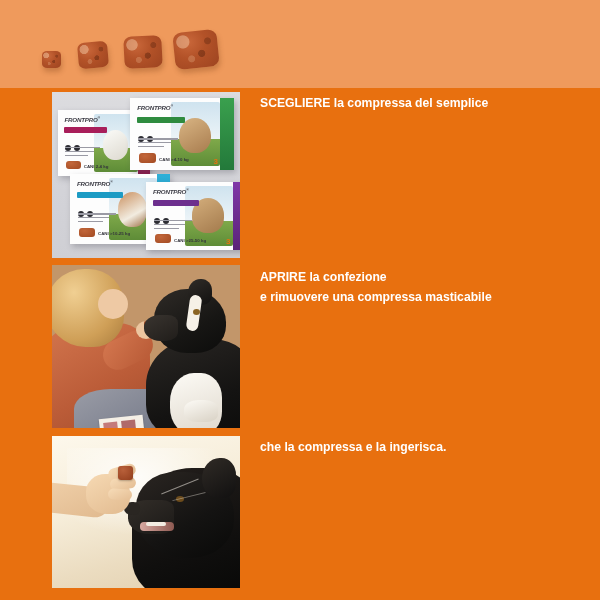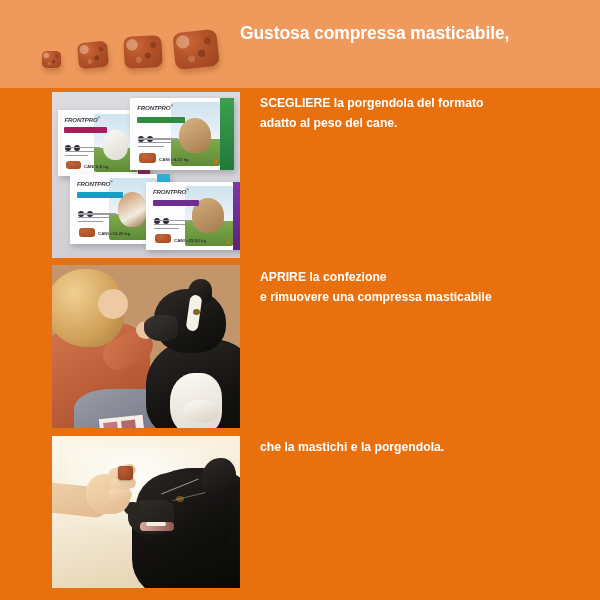--- a/index.html
+++ b/index.html
@@ -226,21 +226,20 @@
       </div>
     <div class="tab t3">
         <i></i>
       </div>
     <div class="tab t4">
         <i></i>
       </div>
   </div>
 
   <div class="header-title">
-    <div>Gustosa compressa masticabile,</div>
   </div>
 </div>
 
 <div class="row r1">
   <div class="panel">
     <div class="shelf"></div>
 
     <div class="box" style="left:6px;top:18px;width:92px;height:66px;">
       <div class="dogart">
         <div class="sky"></div>
@@ -317,23 +316,22 @@
           <u></u>
         </div>
       <div class="pill"></div>
       <div class="wt">CANI &gt;25-50 kg</div>
       <div class="cnt">3</div>
     </div>
   </div>
 
   <div class="text-col">
     <div>
-      <span class="lead">SCEGLIERE</span><span> la porgendola del formato</span>
-    </div>
-    <div>adatto al peso del cane.</div>
+      <span class="lead">SCEGLIERE</span><span> la compressa del semplice</span>
+    </div>
   </div>
 </div>
 
 <div class="row r2">
   <div class="panel">
     <div class="ph2-floor"></div>
     <div class="w-body"></div>
     <div class="w-jeans"></div>
     <div class="w-hair"></div>
     <div class="w-face"></div>
@@ -379,15 +377,15 @@
     <div class="d3-whisk2"></div>
     <div class="h-arm"></div>
     <div class="h-palm"></div>
     <div class="h-f h-f1"></div>
     <div class="h-f h-f2"></div>
     <div class="h-f h-f3"></div>
     <div class="h-treat"></div>
   </div>
 
   <div class="text-col">
-    <div>che la mastichi e la porgendola.</div>
+    <div>che la compressa e la ingerisca.</div>
   </div>
 </div>
 
 </body></html>

